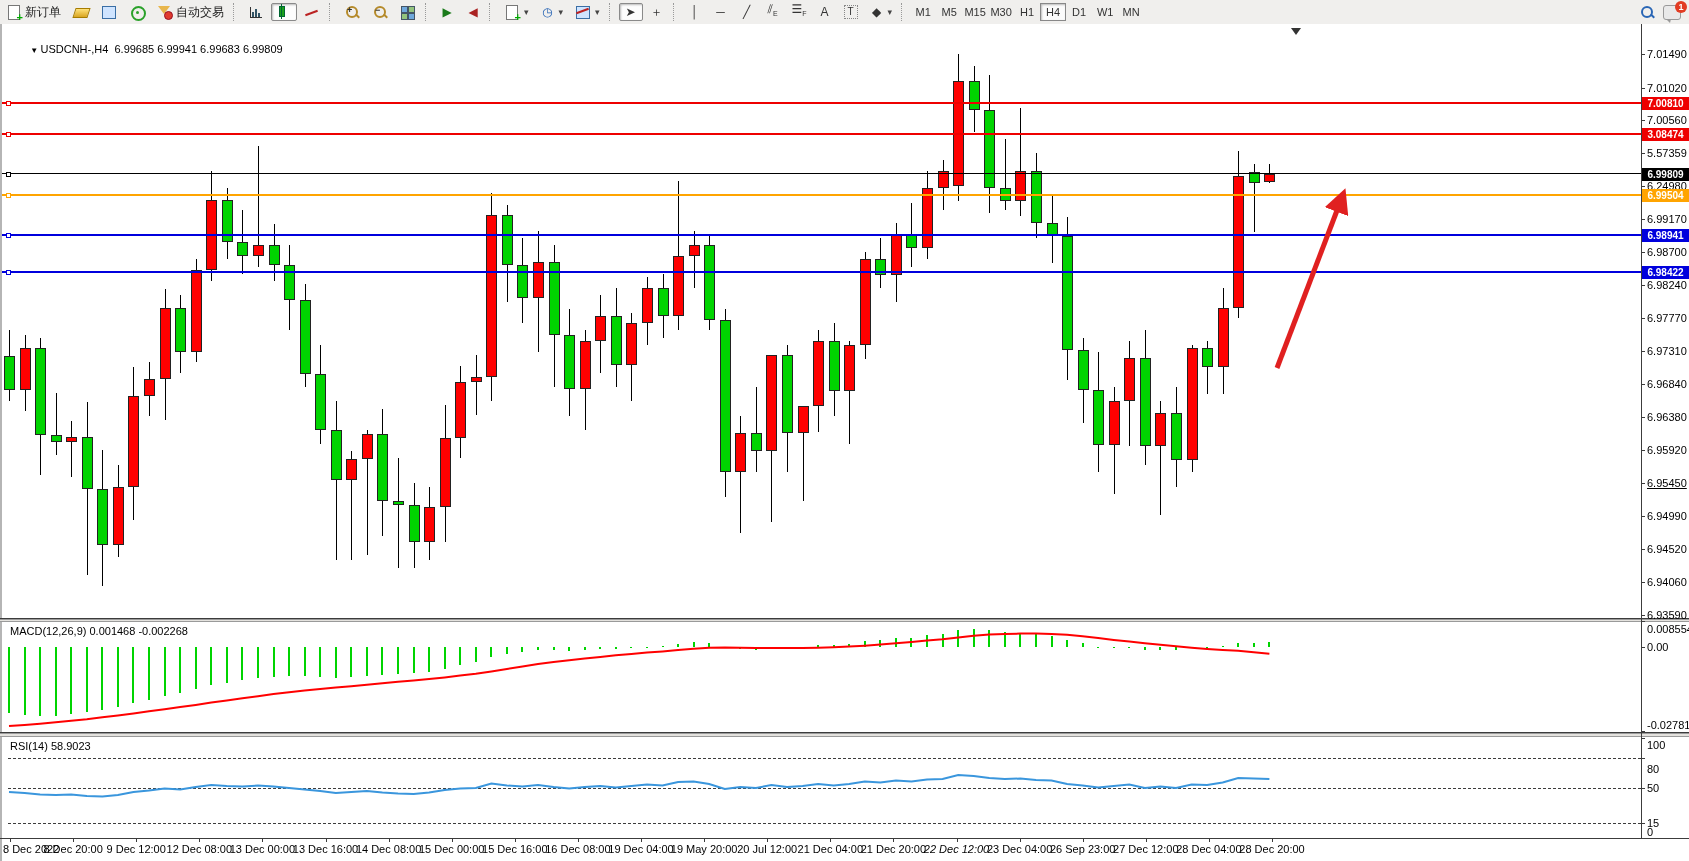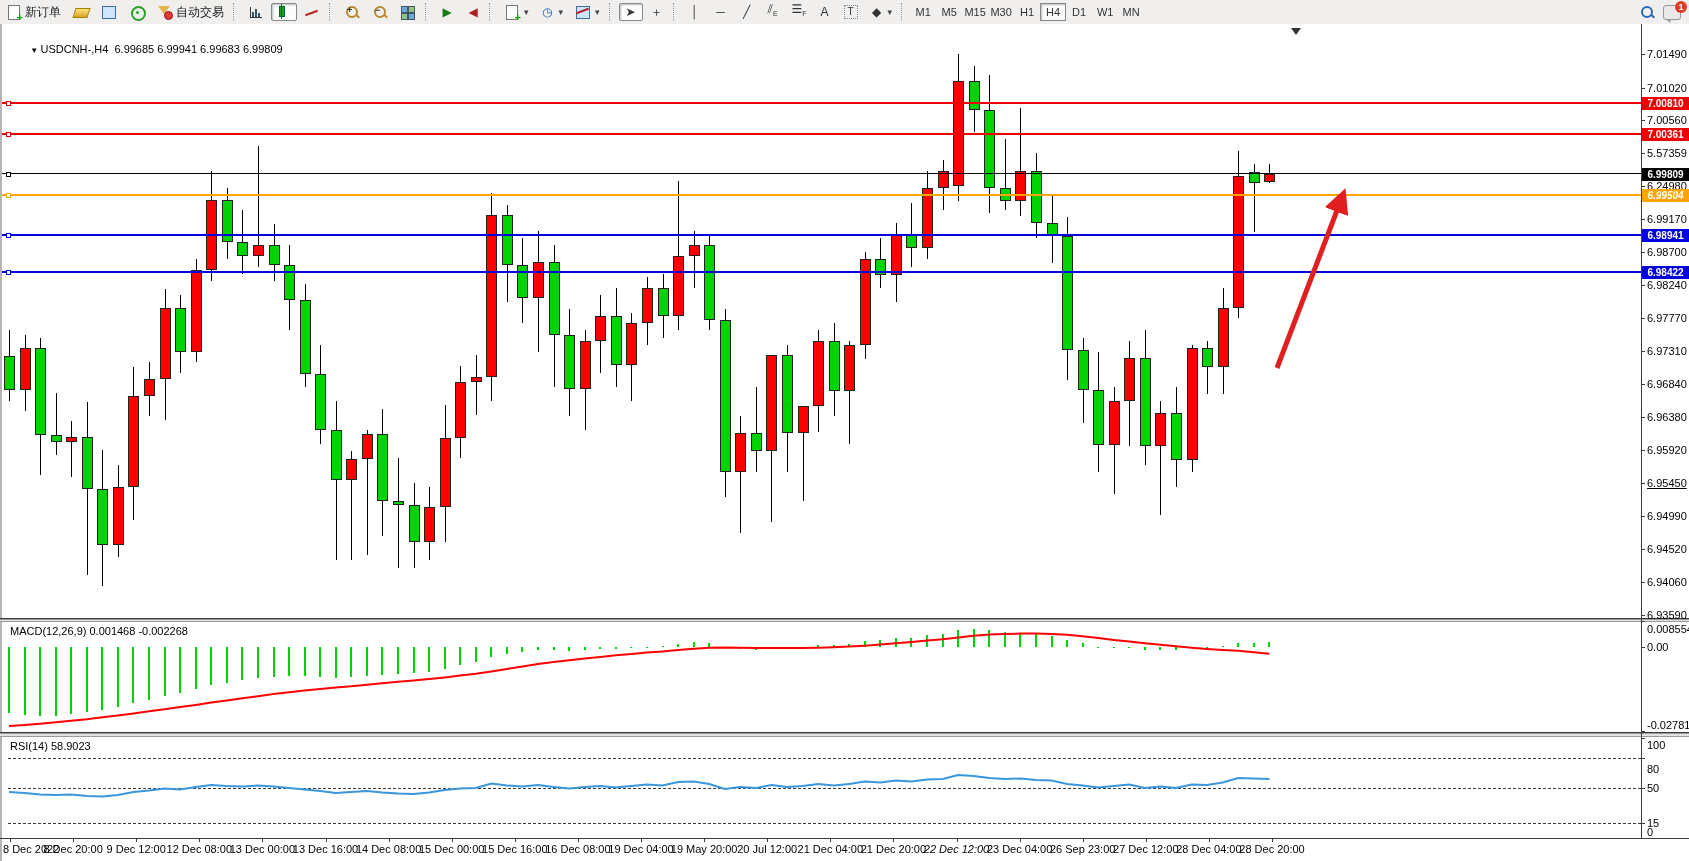--- a/index.html
+++ b/index.html
@@ -431,27 +431,27 @@
       <div class="candle-wick" style="left: 1238.24px; top: 150.828px; height: 167.557px;"></div>
       <div class="candle-body" style="left: 1233.24px; top: 175.677px; height: 132.058px; background: rgb(255, 0, 0);"></div>
       <div class="candle-wick" style="left: 1253.8px; top: 164.318px; height: 67.4489px;"></div>
       <div class="candle-body" style="left: 1248.8px; top: 172.128px; height: 11.3598px; background: rgb(0, 212, 0);"></div>
       <div class="candle-wick" style="left: 1269.36px; top: 164.247px; height: 18.3177px;"></div>
       <div class="candle-body" style="left: 1264.36px; top: 173.619px; height: 8.80385px; background: rgb(255, 0, 0);"></div>
       <div class="hline" style="top: 101.549px; width: 1639px; height: 2px; background: rgb(238, 0, 0);"></div>
       <div class="hline-badge" style="top: 96.5487px; background: rgb(238, 0, 0);">7.00810</div>
       <div class="hline-anchor" style="top: 100.549px; border: 1px solid rgb(238, 0, 0);"></div>
       <div class="hline" style="top: 133.427px; width: 1639px; height: 2px; background: rgb(238, 0, 0);"></div>
-      <div class="hline-badge" style="top: 128.427px; background: rgb(238, 0, 0);">7.00361</div>
+      <div class="hline-badge" style="top: 128.427px; background: rgb(238, 0, 0);">3.08474</div>
       <div class="hline-anchor" style="top: 132.427px; border: 1px solid rgb(238, 0, 0);"></div>
       <div class="hline" style="top: 173.119px; width: 1639px; height: 1px; background: rgb(0, 0, 0);"></div>
       <div class="hline-badge" style="top: 167.619px; background: rgb(0, 0, 0);">6.99809</div>
       <div class="hline-anchor" style="top: 171.619px; border: 1px solid rgb(0, 0, 0);"></div>
       <div class="hline" style="top: 194.273px; width: 1639px; height: 2px; background: rgb(255, 164, 0);"></div>
-      <div class="hline-badge" style="top: 189.273px; background: rgb(255, 164, 0); font-style: italic;">6.99504</div>
+      <div class="hline-badge" style="top: 189.273px; background: rgb(255, 164, 0);">6.99504</div>
       <div class="hline-anchor" style="top: 193.273px; border: 1px solid rgb(255, 164, 0);"></div>
       <div class="hline" style="top: 234.245px; width: 1639px; height: 2px; background: rgb(0, 0, 221);"></div>
       <div class="hline-badge" style="top: 229.245px; background: rgb(0, 0, 221);">6.98941</div>
       <div class="hline-anchor" style="top: 233.245px; border: 1px solid rgb(0, 0, 221);"></div>
       <div class="hline" style="top: 271.094px; width: 1639px; height: 2px; background: rgb(0, 0, 221);"></div>
       <div class="hline-badge" style="top: 266.094px; background: rgb(0, 0, 221);">6.98422</div>
       <div class="hline-anchor" style="top: 270.094px; border: 1px solid rgb(0, 0, 221);"></div>
       <div class="macd-bar" style="left: 8px; top: 646.873px; height: 66.5438px;"></div>
       <div class="macd-bar" style="left: 23.56px; top: 646.873px; height: 68.0562px;"></div>
       <div class="macd-bar" style="left: 39.12px; top: 646.873px; height: 69.5686px;"></div>

